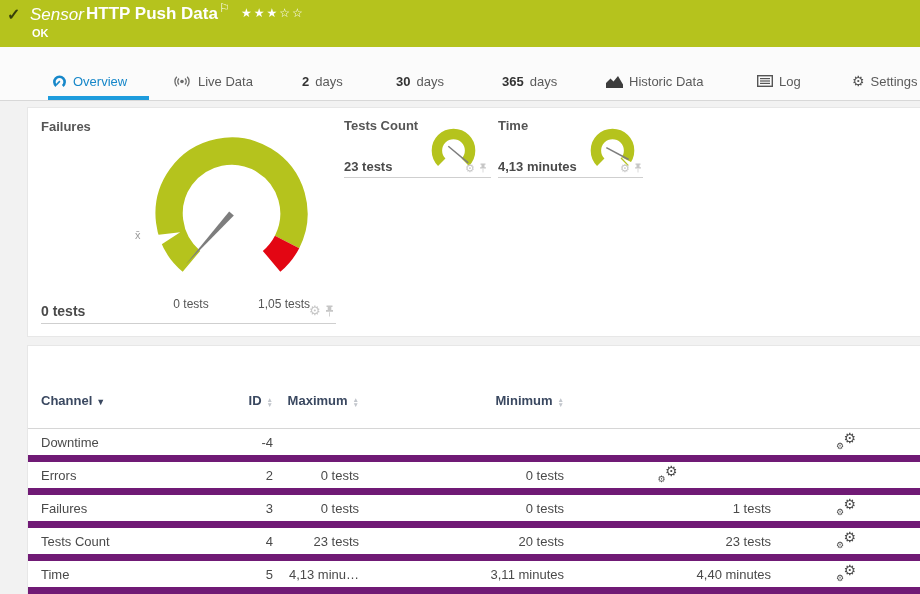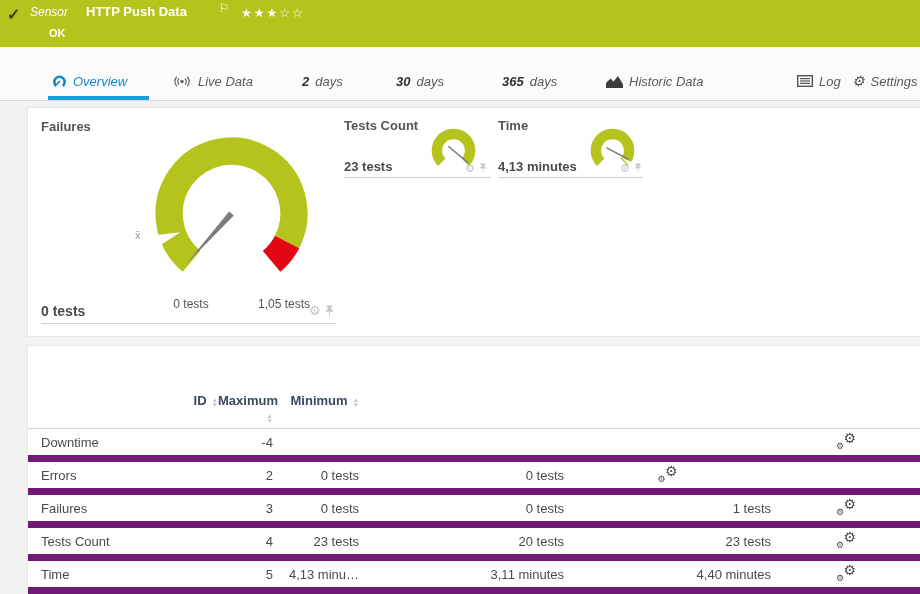--- a/index.html
+++ b/index.html
@@ -4,29 +4,29 @@
 <style>
   * { margin:0; padding:0; box-sizing:border-box; }
   html,body { width:920px; height:594px; }
   body {
     position:relative; overflow:hidden; background:#f2f2f2;
     font-family:"Liberation Sans", sans-serif; color:#4a4a4a;
   }
   
   .greenbar { position:absolute; left:0; top:0; width:920px; height:47px; background:#b5c31d; }
   .greenbar .check { position:absolute; left:7px; top:5px; font-size:16px; font-weight:bold; color:#37400a; }
-  .greenbar .kind  { position:absolute; left:30px; top:5px; font-size:12px; font-style:italic; color:#ffffff; }
-  .greenbar .title { position:absolute; left:86px; top:4px; font-size:13px; font-weight:bold; color:#ffffff; }
+  .greenbar .kind  { position:absolute; left:30px; top:5px; font-size:17px; font-style:italic; color:#ffffff; }
+  .greenbar .title { position:absolute; left:86px; top:4px; font-size:17px; font-weight:bold; color:#ffffff; }
   .greenbar .flag  { position:absolute; left:219px; top:1px; font-size:12px; color:#ffffff; }
   .greenbar .stars { position:absolute; left:241px; top:6px; font-size:12px; letter-spacing:2px; color:#ffffff; }
-  .greenbar .ok    { position:absolute; left:49px; top:27px; font-size:11px; font-weight:bold; color:#ffffff; }
+  .greenbar .ok    { position:absolute; left:32px; top:27px; font-size:11px; font-weight:bold; color:#ffffff; }
   
   .tabbar { position:absolute; left:0; top:47px; width:920px; height:54px; background:#fbfbfb; border-bottom:1px solid #d8d8d8; }
   .tab { position:absolute; top:23px; height:22px; display:flex; align-items:center; gap:6px;
-         font-size:13px; color:#5a5a5a; cursor:pointer; white-space:nowrap;font-style:italic; }
+         font-size:13px; color:#5a5a5a; cursor:pointer; white-space:nowrap; }
   .tab .num { font-weight:bold; color:#333; }
   .tab.active { color:#1687c9; }
   .tab-underline { position:absolute; left:48px; top:49px; width:101px; height:4px; background:#1e9cdd; }
   
   .panel { position:absolute; background:#ffffff; border:1px solid #e7e7e7; }
   #panel-gauges { left:27px; top:107px; width:895px; height:230px; }
   #panel-table  { left:27px; top:345px; width:895px; height:260px; }
   .cell-title { position:absolute; font-size:13px; font-weight:bold; color:#555; }
   .cell-value { position:absolute; font-size:14px; font-weight:bold; color:#4a4a4a; }
   .scale-label { position:absolute; width:80px; text-align:center; font-size:12px; color:#555; }
@@ -93,21 +93,21 @@
   <div class="tab" style="left:502px;">
     <span class="num">365</span>
     <span>days</span>
   </div>
   <div class="tab" style="left:606px;">
     <svg class="tabicon" width="17" height="13" viewBox="0 0 17 13">
       <path d="M0 13 L0 8 L4.5 3.5 L7.5 6.5 L12 1 L17 9.5 L17 13 Z" fill="#3d3d3d"></path>
     </svg>
     <span>Historic Data</span>
   </div>
-  <div class="tab" style="left:757px;margin-left:40px;">
+  <div class="tab" style="left:757px;">
     <svg class="tabicon" width="16" height="12" viewBox="0 0 16 12">
       <rect x="0.7" y="0.7" width="14.6" height="10.6" fill="none" stroke="#555" stroke-width="1.4"></rect>
       <line x1="3" y1="3.6" x2="13" y2="3.6" stroke="#555" stroke-width="1.2"></line>
       <line x1="3" y1="6" x2="13" y2="6" stroke="#555" stroke-width="1.2"></line>
       <line x1="3" y1="8.4" x2="13" y2="8.4" stroke="#555" stroke-width="1.2"></line>
     </svg>
     <span>Log</span>
   </div>
   <div class="tab" style="left:852px;">
     <span class="tabicon" style="font-size:14px;color:#555;line-height:14px;">⚙</span>
@@ -165,20 +165,23 @@
     </svg>
   </div>
   <div class="cell-sep" style="left:470px; top:69px; width:145px;"></div>
 </div>
 
 <div class="panel" id="panel-table">
   <div class="chan-table">
 
     <div class="thead">
       <div></div>
+      <div class="hcell col-l">
+        <span>Channel</span><span class="sortdesc">▼</span>
+      </div>
       <div class="hcell col-r">
         <span>ID</span><span class="sortpair">
             <span>▲</span>
             <span>▼</span>
           </span>
       </div>
       <div class="hcell col-r">
         <span>Maximum</span><span class="sortpair">
             <span>▲</span>
             <span>▼</span>

